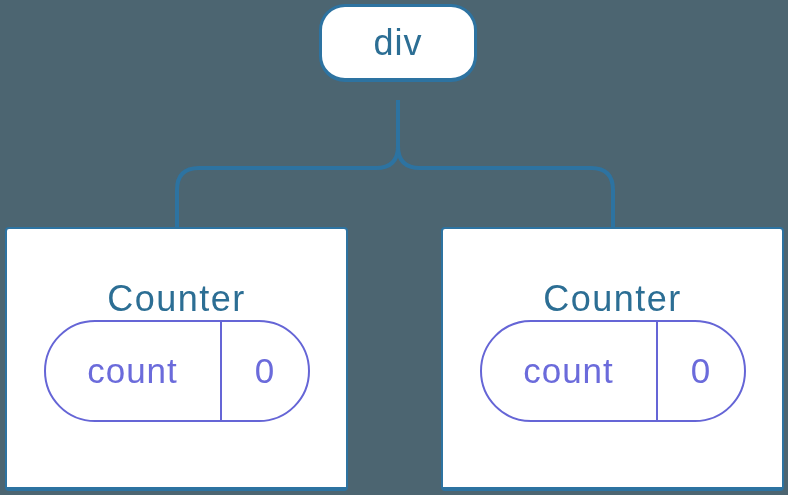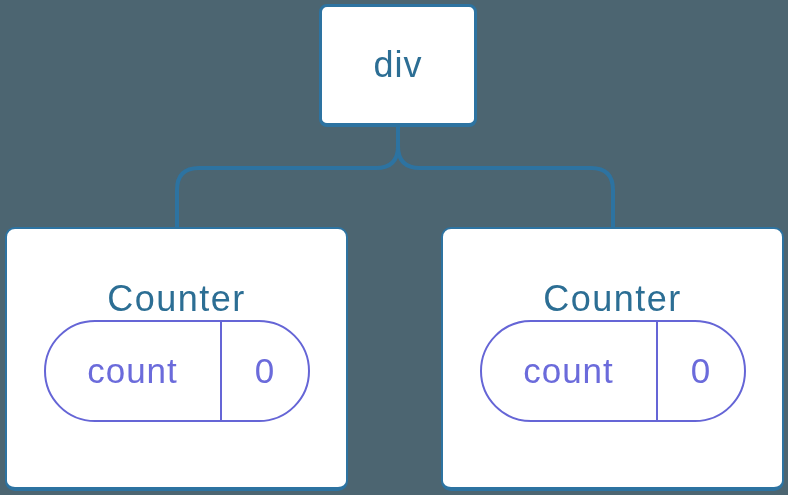--- a/index.html
+++ b/index.html
@@ -30,45 +30,45 @@
     z-index: 0;
   }
   .connector {
     fill: none;
     stroke: var(--node-stroke);
     stroke-width: 4;
   }
   .root-node {
     position: absolute;
     left: 319px; top: 4px;
-    width: 158px; height: 123px;
+    width: 158px; height: 78px;
     background: var(--card-fill);
     border: 3px solid var(--node-stroke);
     border-bottom-width: 4px;
-    border-radius: 8px;
+    border-radius: 26px;
     display: flex;
     align-items: center;
     justify-content: center;
     z-index: 1;
   }
   .root-label {
     font-size: 36px;
     line-height: 1;
     letter-spacing: 1px;
     color: var(--node-text);
     font-weight: 500;
   }
   .card {
     position: absolute;
     top: 227px;
     width: 343px; height: 264px;
     background: var(--card-fill);
     border: 2.5px solid var(--node-stroke);
     border-bottom-width: 4px;
-    border-radius: 10px;
+    border-radius: 4px;
     display: flex;
     flex-direction: column;
     align-items: center;
     z-index: 1;
   }
   .card-left  { left: 5px; }
   .card-right { left: 441px; }
   .card-title {
     margin-top: 49px;
     font-size: 36px;

